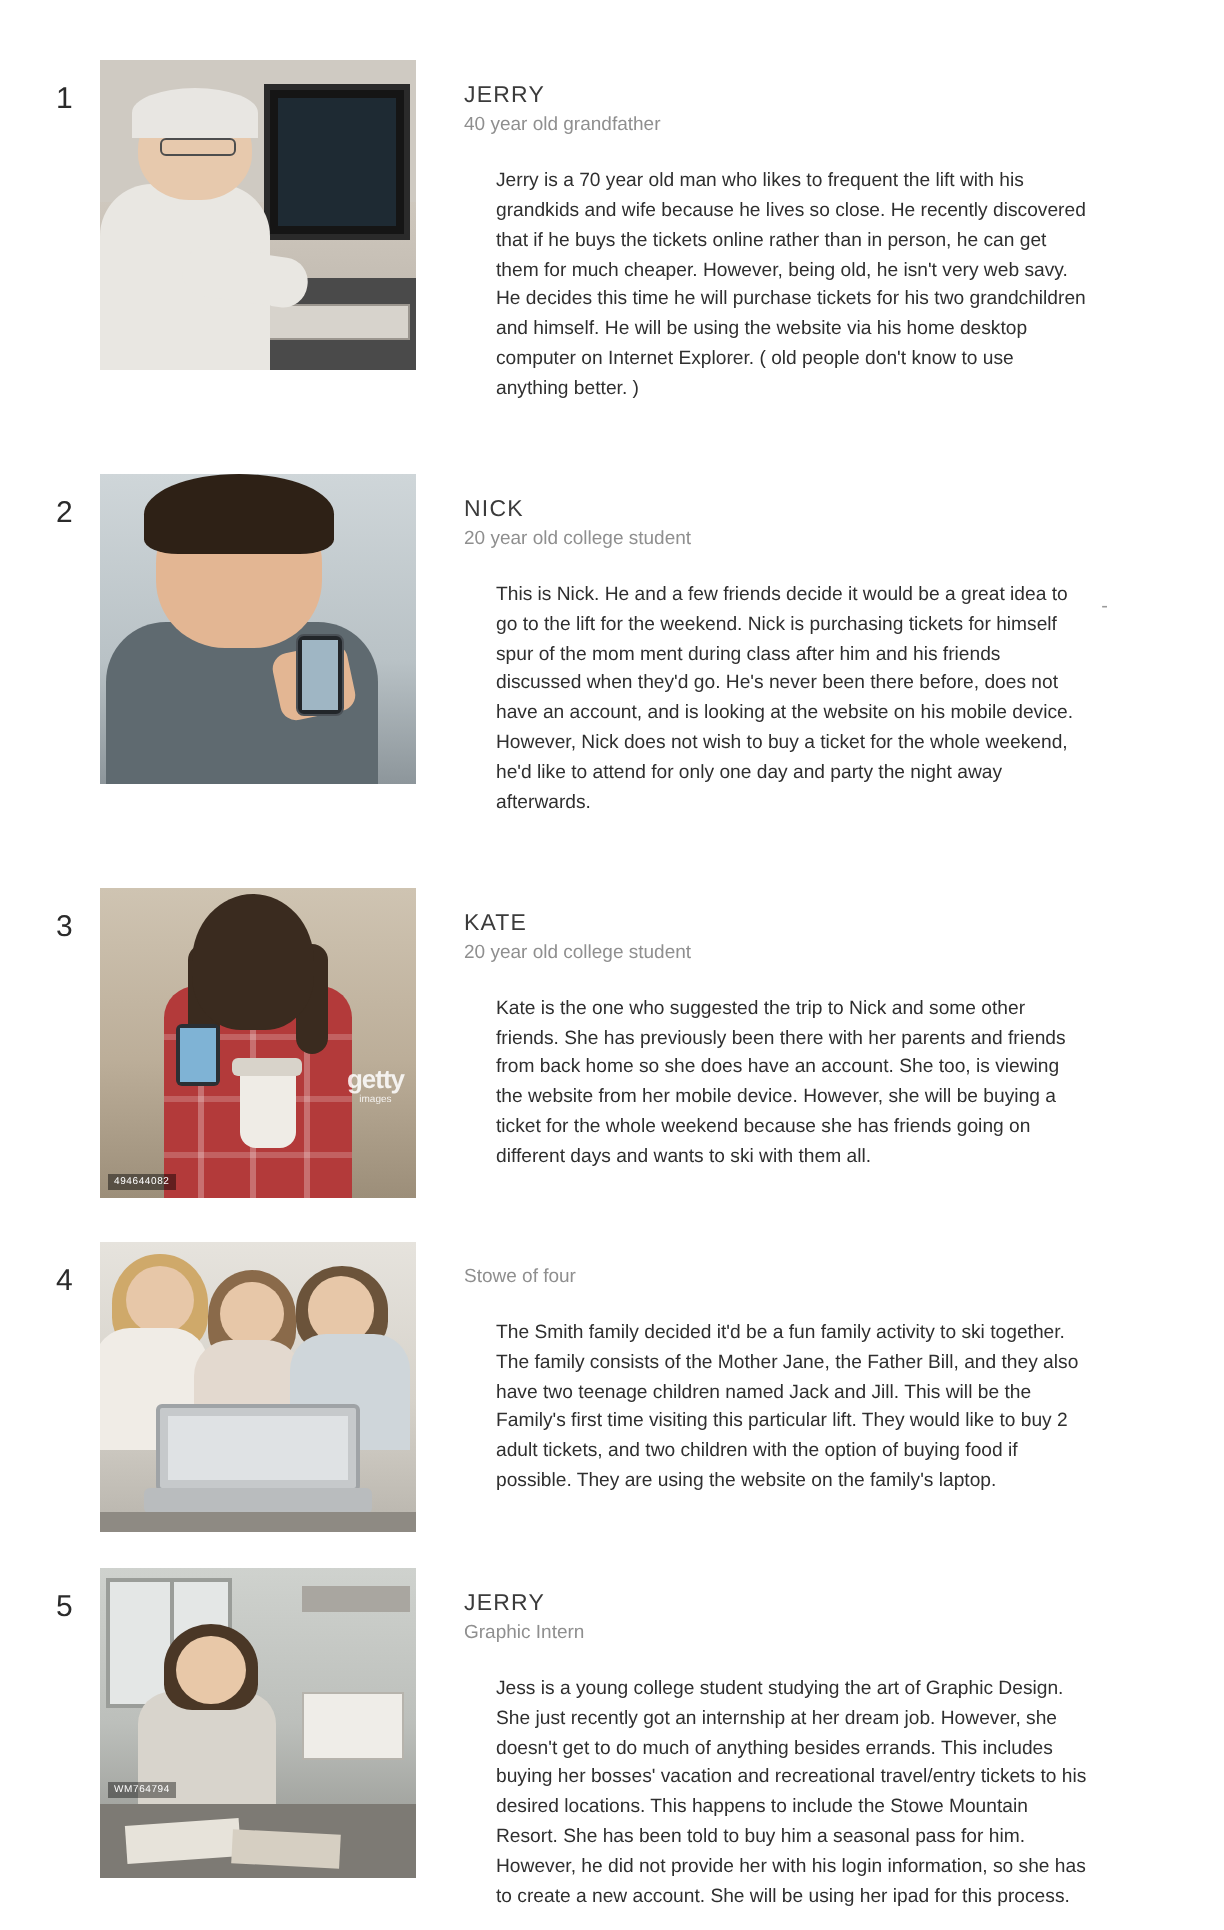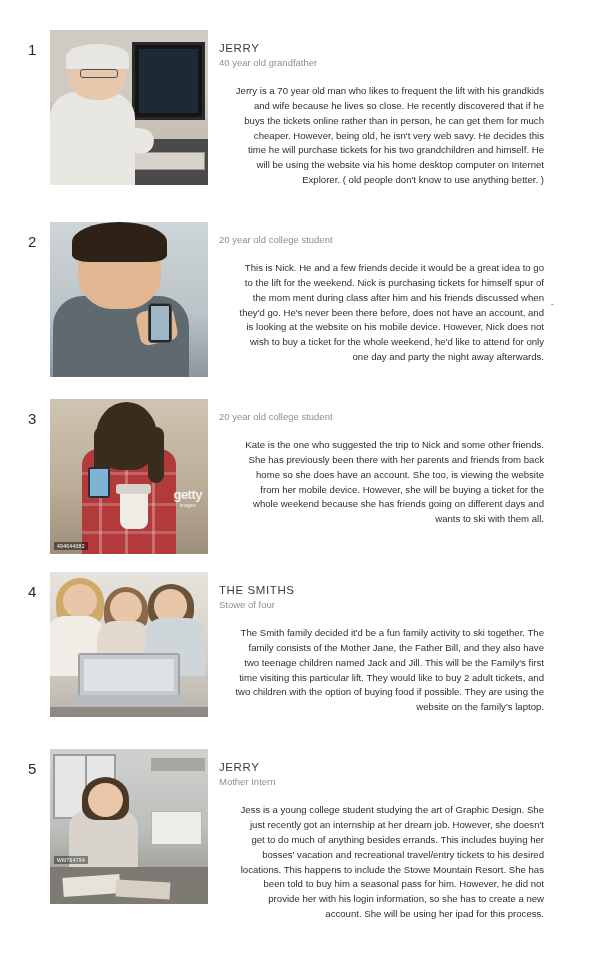--- a/index.html
+++ b/index.html
@@ -44,42 +44,42 @@
     text-align: center;
   }
   .photo.p1 { height: 155px; }
   .photo.p2 { height: 155px; }
   .photo.p3 { height: 155px; }
   .photo.p4 { height: 145px; }
   .photo.p5 { height: 155px; }
 
   .text-col {
     flex: 1 1 auto;
-    padding-left: 11px;
+    padding-left: 24px;
     padding-top: 12px;
     max-width: 352px;
   }
   .persona-name {
     font-size: 11.5px;
     letter-spacing: 0.6px;
     color: #3b3b3b;
     margin: 0 0 3px 0;
     font-weight: normal;
   }
   .persona-role {
     font-size: 9.5px;
     color: #8f8f8f;
     margin: 0 0 14px 0;
   }
   .persona-desc {
     font-size: 9.6px;
     line-height: 1.55;
     color: #2f2f2f;
     margin: 16px;
-    text-align: right;
+    text-align: left;
   }
   .stray-dash {
     position: absolute;
     right: 58px;
     top: 298px;
     font-size: 10px;
     color: #9a9a9a;
   }
 
   
@@ -191,20 +191,21 @@
         <div class="body"></div>
         <div class="head"></div>
         <div class="hair"></div>
         <div class="hand"></div>
         <div class="phone">
             <span class="phone-glow"></span>
           </div>
       </div>
     </div>
     <div class="text-col">
+      <div class="persona-name">NICK</div>
       <div class="persona-role">20 year old college student</div>
       <p class="persona-desc">This is Nick. He and a few friends decide it would be a great idea to go to the lift for the weekend. Nick is purchasing tickets for himself spur of the mom ment during class after him and his friends discussed when they'd go. He's never been there before, does not have an account, and is looking at the website on his mobile device. However, Nick does not wish to buy a ticket for the whole weekend, he'd like to attend for only one day and party the night away afterwards.</p>
     </div>
   </div>
 
   <div class="persona">
     <div class="persona-number">3</div>
     <div class="photo p3">
       <div class="scene s3">
         <div class="shirt">
@@ -225,20 +226,21 @@
         <div class="cup"></div>
         <div class="cup-lid"></div>
         <div class="wm">
           <span>getty</span>
           <small>images</small>
         </div>
         <div class="wm2">494644082</div>
       </div>
     </div>
     <div class="text-col">
+      <div class="persona-name">KATE</div>
       <div class="persona-role">20 year old college student</div>
       <p class="persona-desc">Kate is the one who suggested the trip to Nick and some other friends. She has previously been there with her parents and friends from back home so she does have an account. She too, is viewing the website from her mobile device. However, she will be buying a ticket for the whole weekend because she has friends going on different days and wants to ski with them all.</p>
     </div>
   </div>
 
   <div class="persona">
     <div class="persona-number">4</div>
     <div class="photo p4">
       <div class="scene s4">
         <div class="hh1"></div>
@@ -251,21 +253,20 @@
           <div class="b2"></div>
           <div class="b3"></div>
         <div class="laptop-lid">
             <div class="laptop-screen"></div>
           </div>
         <div class="laptop-base"></div>
         <div class="table"></div>
       </div>
     </div>
     <div class="text-col">
-      <div class="persona-name">THE SMITHS</div>
       <div class="persona-role">Stowe of four</div>
       <p class="persona-desc">The Smith family decided it'd be a fun family activity to ski together. The family consists of the Mother Jane, the Father Bill, and they also have two teenage children named Jack and Jill. This will be the Family's first time visiting this particular lift. They would like to buy 2 adult tickets, and two children with the option of buying food if possible. They are using the website on the family's laptop.</p>
     </div>
   </div>
 
   <div class="persona">
     <div class="persona-number">5</div>
     <div class="photo p5">
       <div class="scene s5">
         <div class="window">
@@ -277,20 +278,20 @@
         <div class="hair"></div>
         <div class="head"></div>
         <div class="desk"></div>
         <div class="mag1"></div>
         <div class="mag2"></div>
         <div class="wm2">WM764794</div>
       </div>
     </div>
     <div class="text-col">
       <div class="persona-name">JERRY</div>
-      <div class="persona-role">Mother Intern</div>
+      <div class="persona-role">Graphic Intern</div>
       <p class="persona-desc">Jess is a young college student studying the art of Graphic Design. She just recently got an internship at her dream job. However, she doesn't get to do much of anything besides errands. This includes buying her bosses' vacation and recreational travel/entry tickets to his desired locations. This happens to include the Stowe Mountain Resort. She has been told to buy him a seasonal pass for him. However, he did not provide her with his login information, so she has to create a new account. She will be using her ipad for this process.</p>
     </div>
   </div>
 
 </div>
 
 <div class="stray-dash">-</div>
 
 </body></html>

